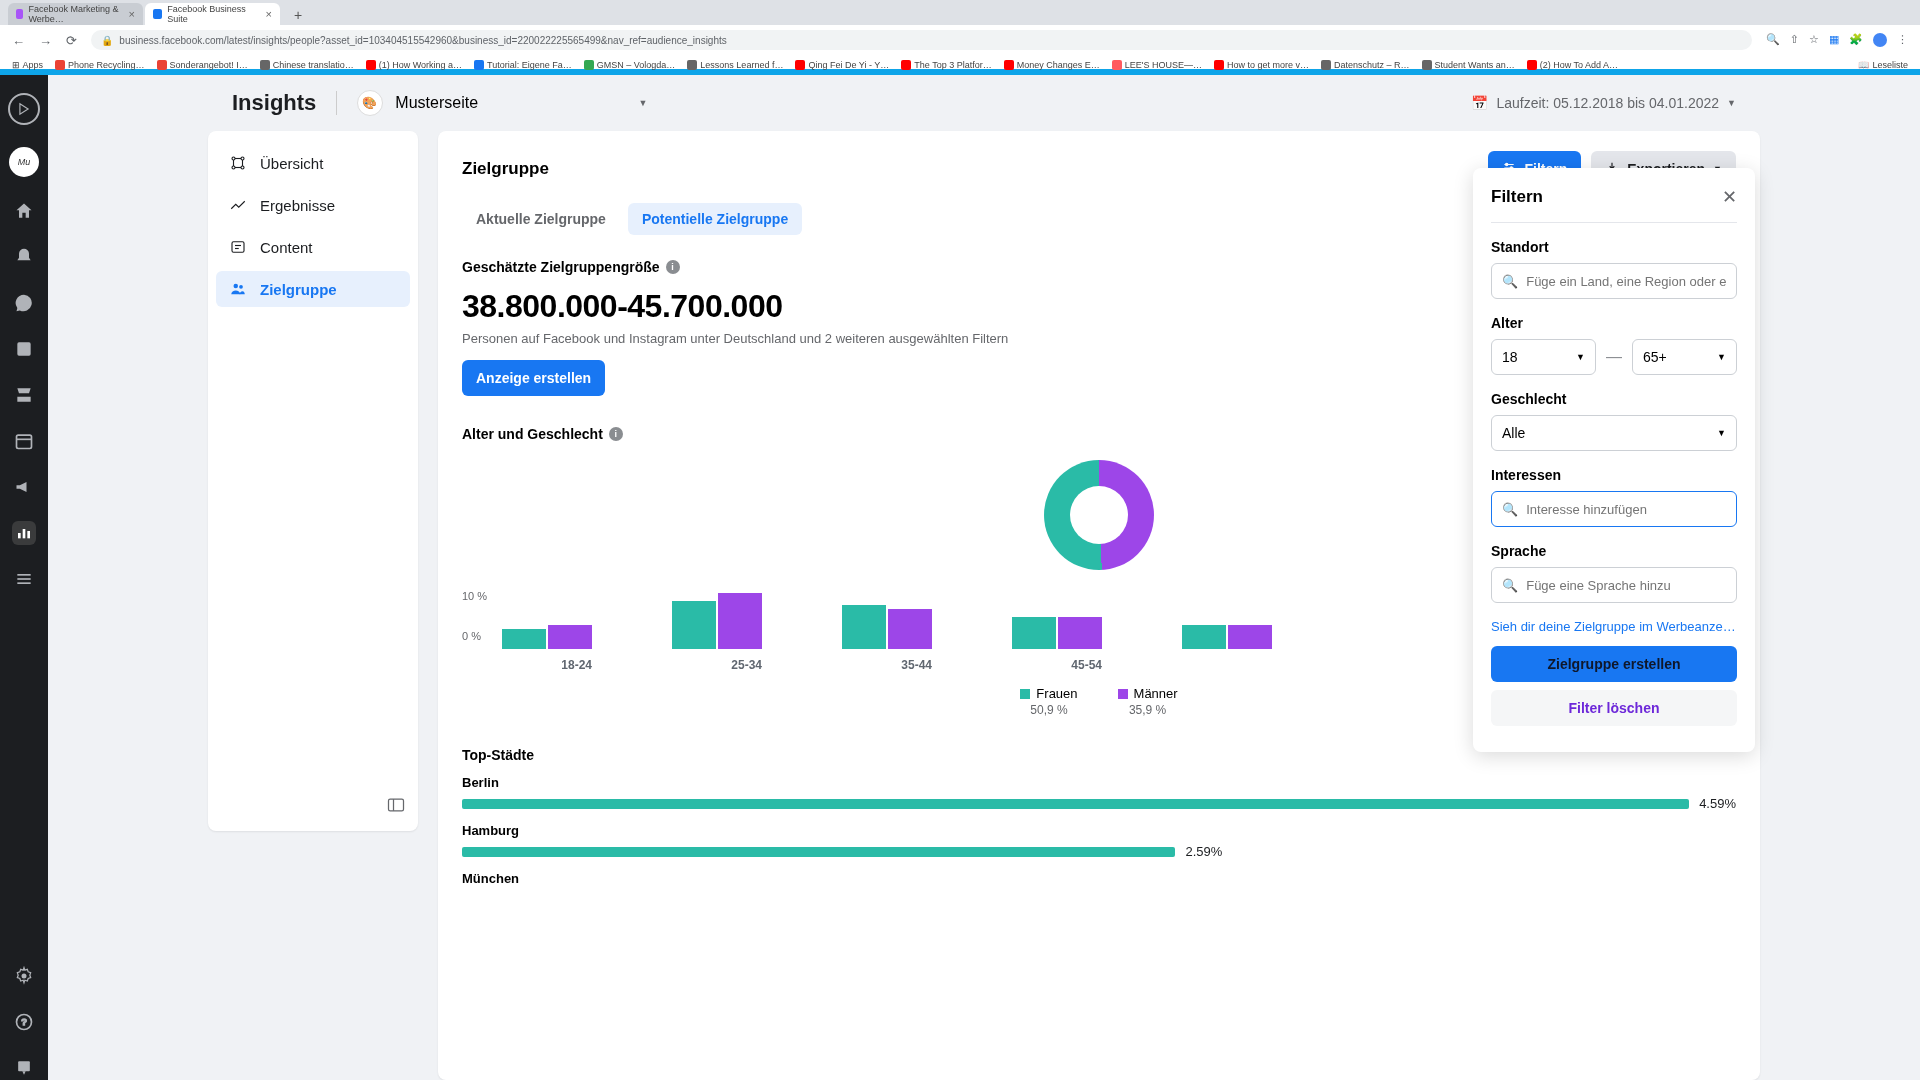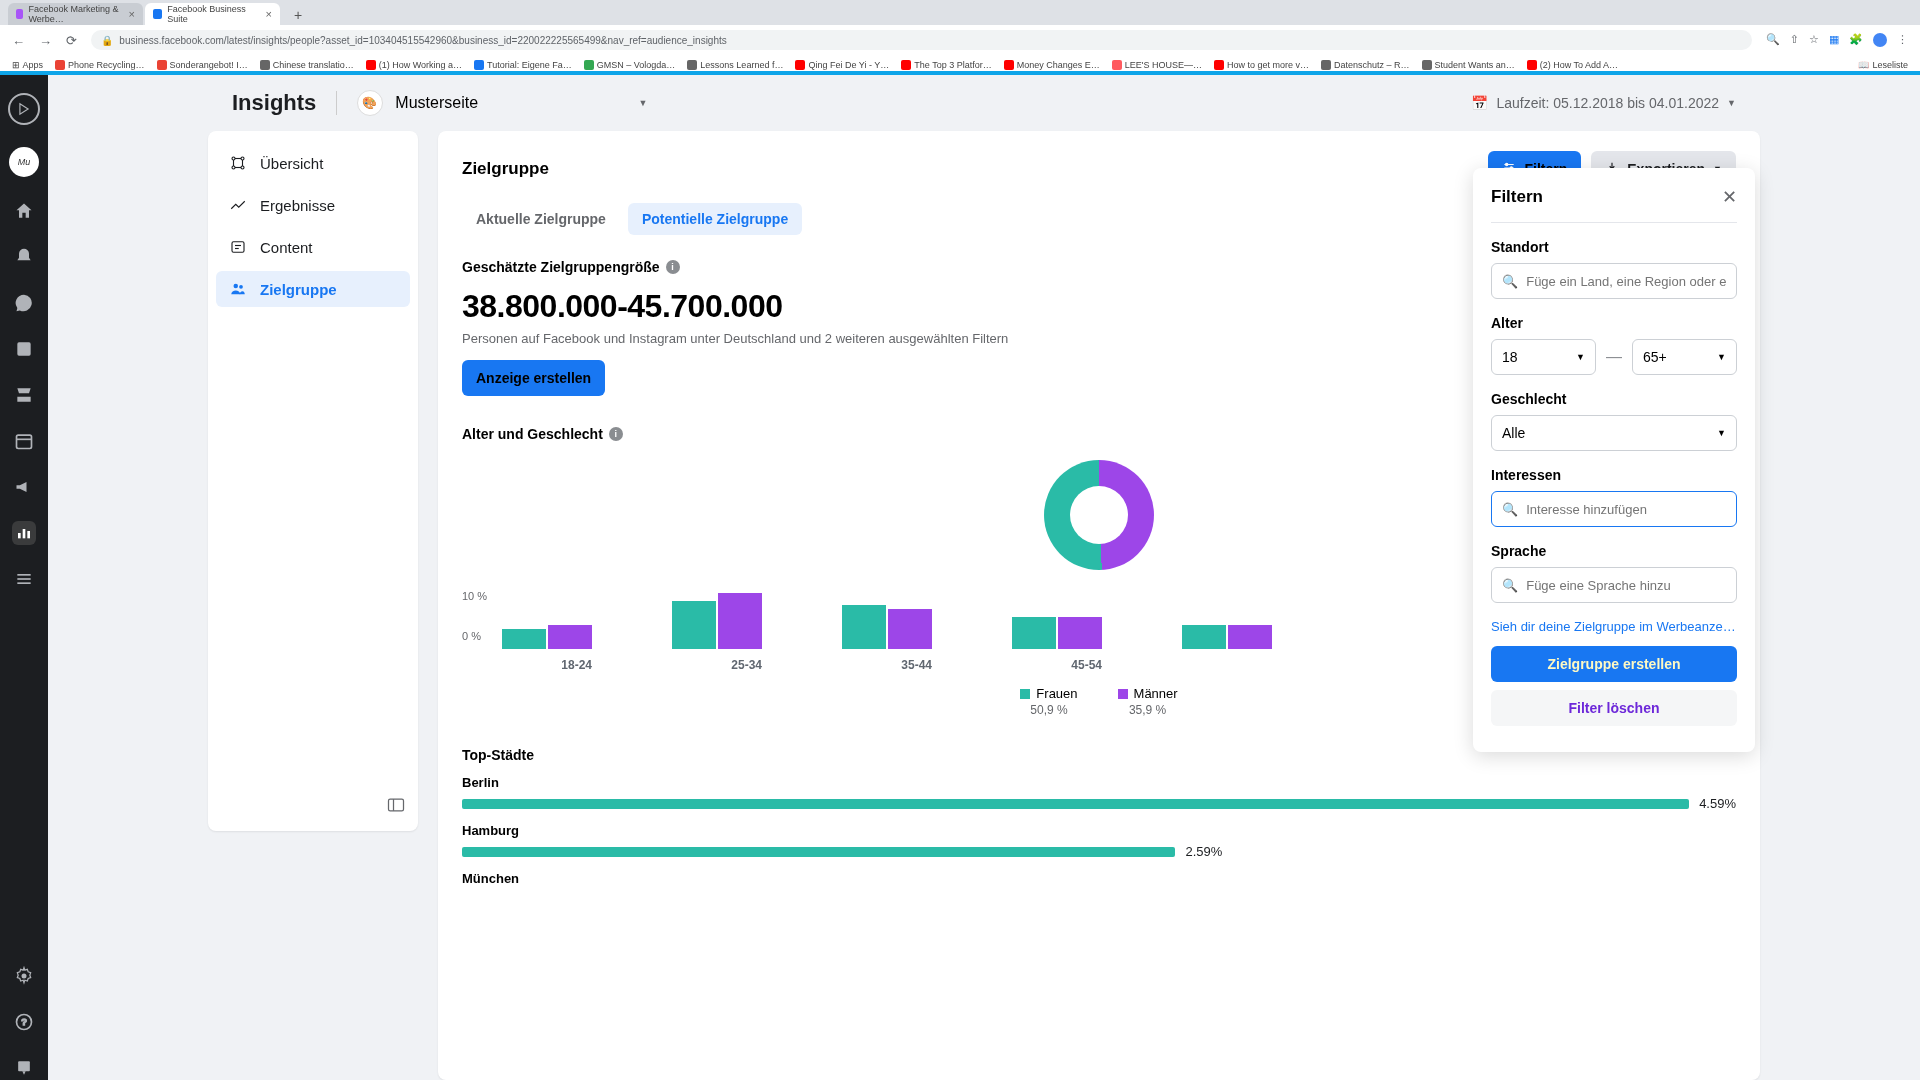--- a/index.html
+++ b/index.html
@@ -1,19 +1,19 @@
 <!DOCTYPE html>
 <html><head>
   <meta charset="utf-8">
   <style>
     * { margin: 0; padding: 0; box-sizing: border-box; font-family: -apple-system, BlinkMacSystemFont, "Segoe UI", Helvetica, Arial, sans-serif; }
     body { background: #f0f2f5; overflow: hidden; height: 1080px; width: 1920px; position: relative; }
 
     
-    .browser-top { height: 75px; background: #fff; border-bottom: 4px solid #0ea5e9; }
+    .browser-top { height: 75px; background: #fff; border-bottom: 6px solid #0ea5e9; }
     .tab-bar { height: 25px; background: #dee1e6; display: flex; align-items: flex-end; padding-left: 8px; }
     .tab { background: #fff; height: 22px; width: 135px; border-radius: 6px 6px 0 0; display: flex; align-items: center; padding: 0 8px; font-size: 9px; color: #444; gap: 5px; margin-right: 2px; position: relative; }
     .tab.inactive { background: #c9cdd3; }
     .tab-close { margin-left: auto; color: #666; font-size: 11px; }
     .tab-add { width: 20px; height: 20px; display: flex; align-items: center; justify-content: center; color: #555; font-size: 14px; margin-left: 6px; }
     .tab-icon { width: 10px; height: 10px; border-radius: 2px; }
     .nav-bar { height: 30px; display: flex; align-items: center; padding: 0 12px; gap: 14px; }
     .nav-btn { color: #5f6368; font-size: 13px; }
     .url-bar { flex: 1; height: 20px; background: #f1f3f4; border-radius: 10px; display: flex; align-items: center; padding: 0 10px; font-size: 10px; color: #5f6368; gap: 6px; }
     .url-icons { display: flex; gap: 10px; color: #5f6368; font-size: 11px; }
@@ -45,21 +45,21 @@
     .side-item { display: flex; align-items: center; gap: 12px; padding: 8px 12px; border-radius: 6px; font-size: 15px; color: #1c1e21; margin-bottom: 6px; text-align: right; }
     .side-item.active { background: #e7f0fd; color: #1877f2; font-weight: 600; }
     .side-ic { width: 20px; height: 20px; display: flex; align-items: center; justify-content: center; }
     .collapse-btn { position: absolute; bottom: 12px; right: 12px; color: #65676b; }
 
     .main { flex: 1; background: #fff; border-radius: 8px; padding: 20px 24px; box-shadow: 0 1px 2px rgba(0,0,0,0.08); position: relative; overflow: hidden; }
     .main-head { display: flex; align-items: center; }
     .main-head h2 { font-size: 17px; font-weight: 700; }
     .main-actions { margin-left: auto; display: flex; gap: 10px; }
     .btn { height: 36px; border-radius: 6px; padding: 0 14px; display: flex; align-items: center; gap: 8px; font-size: 14px; font-weight: 600; cursor: pointer; }
-    .btn-primary { background: #1877f2; color: #000000; align-items: center; }
+    .btn-primary { background: #1877f2; color: #ffffff; align-items: center; }
     .btn-secondary { background: #e4e6eb; color: #1c1e21; }
     .tabs { display: flex; gap: 8px; margin-top: 16px; margin-bottom: 24px; }
     .tabrow-item { padding: 8px 14px; border-radius: 6px; font-size: 14px; color: #65676b; font-weight: 600; }
     .tabrow-item.active { background: #e7f0fd; color: #1877f2; }
     .sec-label { font-size: 14px; font-weight: 700; display: flex; align-items: center; gap: 6px; }
     .info-ic { width: 14px; height: 14px; border-radius: 50%; background: #8a8d91; color: #fff; font-size: 9px; display: flex; align-items: center; justify-content: center; }
     .big-num { font-size: 32px; font-weight: 700; margin-top: 13px; letter-spacing: -0.5px; }
     .subtext { font-size: 13px; color: #65676b; margin-top: 6px; }
     .btn-inline { margin-top: 14px; display: inline-flex; }
 
@@ -98,21 +98,21 @@
     .fp-close { margin-left: auto; font-size: 18px; color: #65676b; cursor: pointer; }
     .fp-hr { border: none; border-top: 1px solid #e4e6eb; margin-bottom: 16px; }
     .fp-label { font-size: 14px; font-weight: 600; margin-bottom: 8px; }
     .fp-input { width: 100%; height: 36px; border: 1px solid #ccd0d5; border-radius: 6px; display: flex; align-items: center; padding: 0 10px; font-size: 13px; color: #8a8d91; gap: 8px; margin-bottom: 16px; }
     .fp-input input { border: none; outline: none; flex: 1; font-size: 13px; }
     .fp-row { display: flex; align-items: center; gap: 10px; margin-bottom: 16px; }
     .fp-select { flex: 1; height: 36px; border: 1px solid #ccd0d5; border-radius: 6px; display: flex; align-items: center; padding: 0 10px; font-size: 14px; justify-content: space-between; }
     .fp-dash { color: #8a8d91; }
     .fp-link { font-size: 13px; color: #1877f2; margin-bottom: 12px; display: block; white-space: nowrap; overflow: hidden; text-overflow: ellipsis; }
     .fp-btn { width: 100%; height: 36px; border-radius: 6px; display: flex; align-items: center; justify-content: center; font-size: 14px; font-weight: 600; margin-bottom: 8px; }
-    .fp-btn.primary { background: #1877f2; color: #fef9c3; }
+    .fp-btn.primary { background: #1877f2; color: #0f172a; }
     .fp-btn.ghost { background: #f5f6f7; color: #6d28d9; }
     .caret { font-size: 9px; }
   </style>
 </head>
 <body>
 
 <div class="browser-top">
   <div class="tab-bar">
     <div class="tab inactive">
       <span class="tab-icon" style="background:#a855f7"></span>

